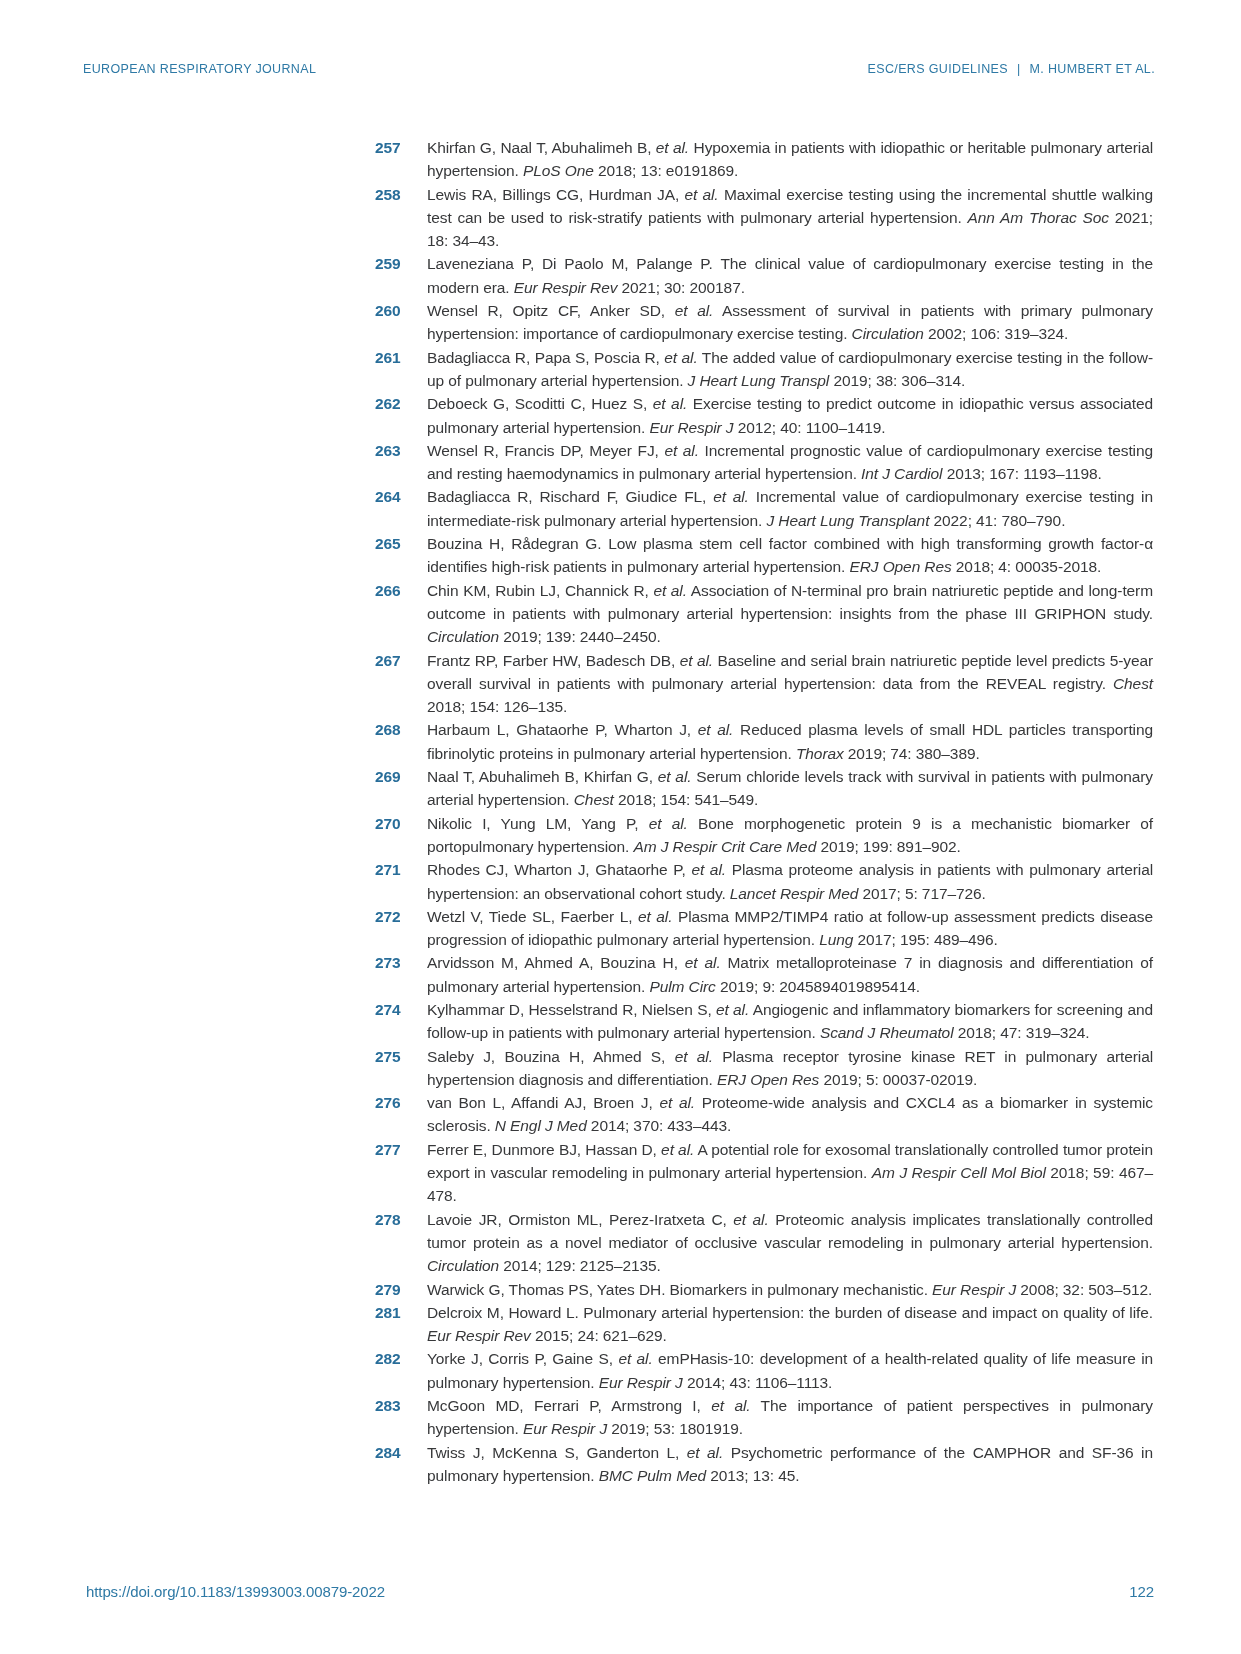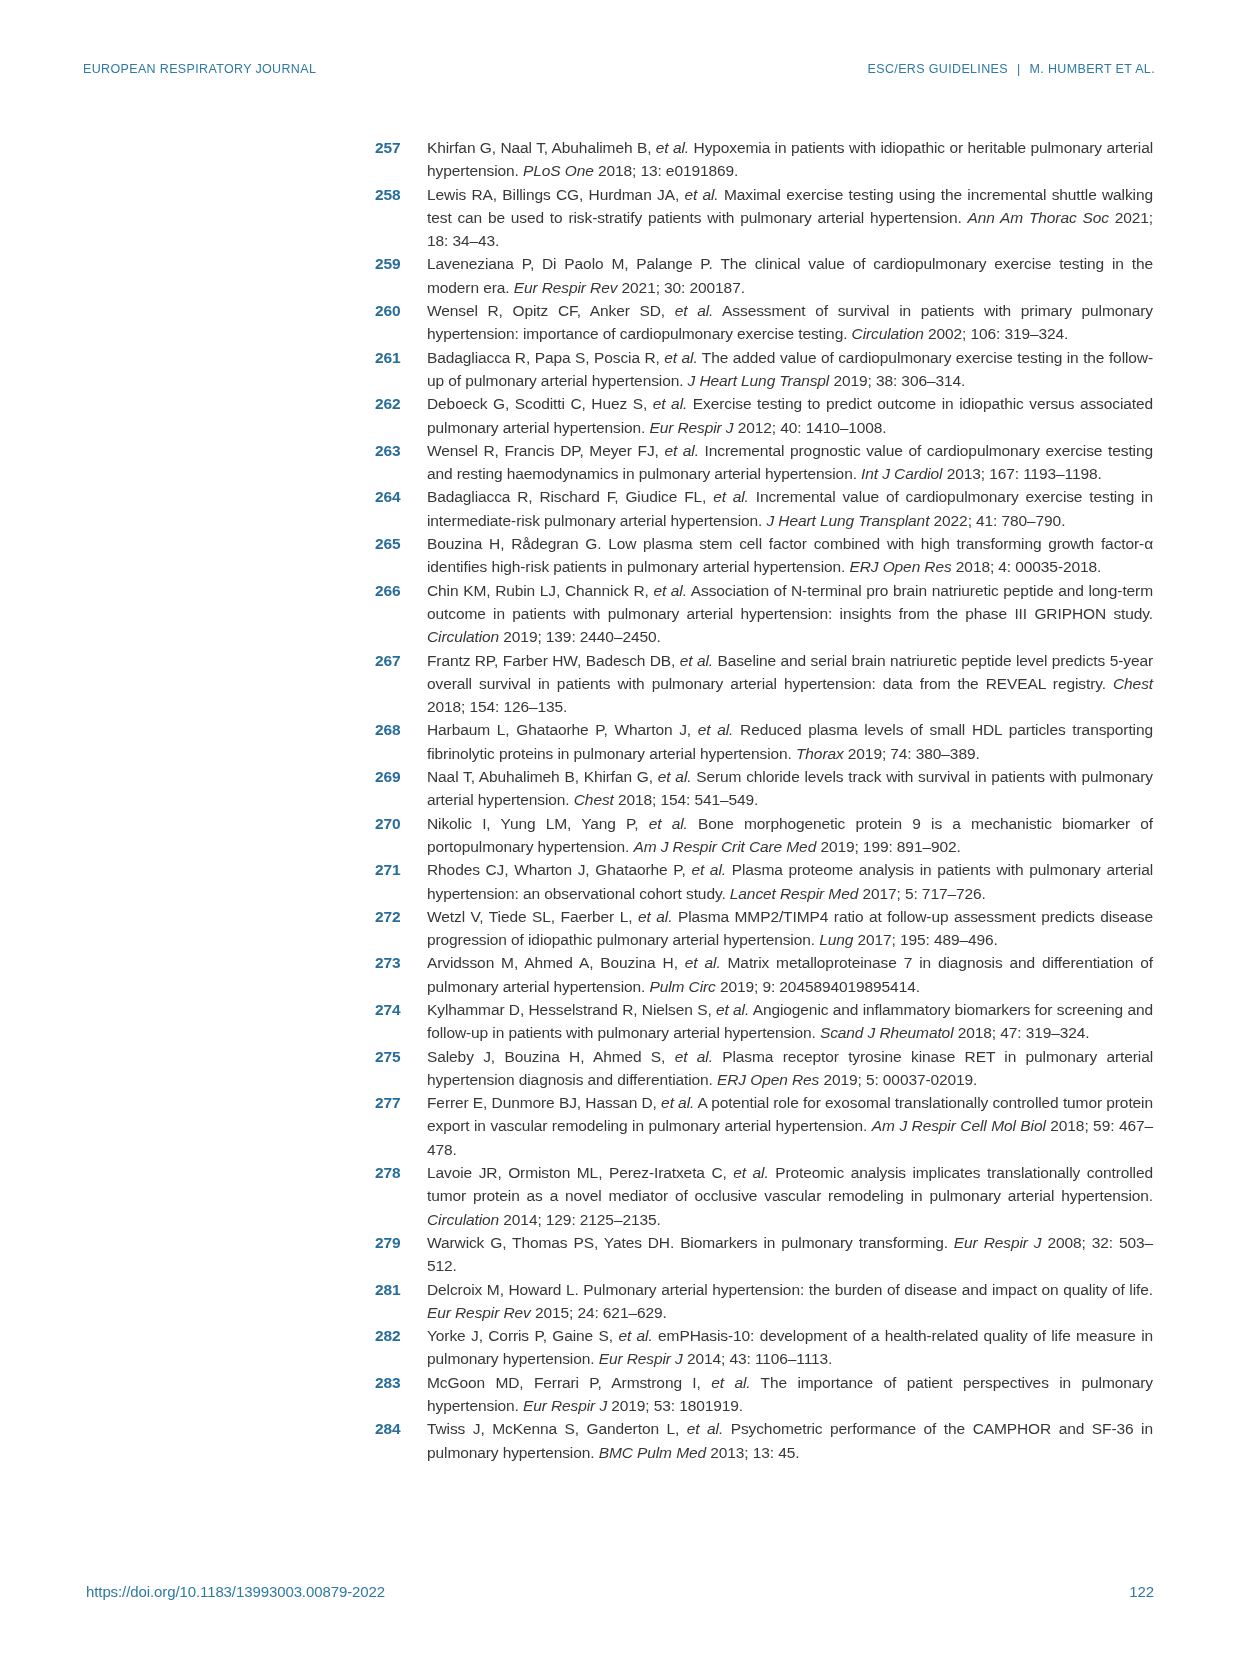--- a/index.html
+++ b/index.html
@@ -82,21 +82,21 @@
       <div class="ref">
         <span class="ref-num">260</span>
         <p class="ref-text"><span>Wensel R, Opitz CF, Anker SD, </span><i>et al.</i><span> Assessment of survival in patients with primary pulmonary hypertension: importance of cardiopulmonary exercise testing. </span><i>Circulation</i><span> 2002; 106: 319–324.</span></p>
       </div>
       <div class="ref">
         <span class="ref-num">261</span>
         <p class="ref-text"><span>Badagliacca R, Papa S, Poscia R, </span><i>et al.</i><span> The added value of cardiopulmonary exercise testing in the follow-up of pulmonary arterial hypertension. </span><i>J Heart Lung Transpl</i><span> 2019; 38: 306–314.</span></p>
       </div>
       <div class="ref">
         <span class="ref-num">262</span>
-        <p class="ref-text"><span>Deboeck G, Scoditti C, Huez S, </span><i>et al.</i><span> Exercise testing to predict outcome in idiopathic versus associated pulmonary arterial hypertension. </span><i>Eur Respir J</i><span> 2012; 40: 1410–1008.</span></p>
+        <p class="ref-text"><span>Deboeck G, Scoditti C, Huez S, </span><i>et al.</i><span> Exercise testing to predict outcome in idiopathic versus associated pulmonary arterial hypertension. </span><i>Eur Respir J</i><span> 2012; 40: 1100–1419.</span></p>
       </div>
       <div class="ref">
         <span class="ref-num">263</span>
         <p class="ref-text"><span>Wensel R, Francis DP, Meyer FJ, </span><i>et al.</i><span> Incremental prognostic value of cardiopulmonary exercise testing and resting haemodynamics in pulmonary arterial hypertension. </span><i>Int J Cardiol</i><span> 2013; 167: 1193–1198.</span></p>
       </div>
       <div class="ref">
         <span class="ref-num">264</span>
         <p class="ref-text"><span>Badagliacca R, Rischard F, Giudice FL, </span><i>et al.</i><span> Incremental value of cardiopulmonary exercise testing in intermediate-risk pulmonary arterial hypertension. </span><i>J Heart Lung Transplant</i><span> 2022; 41: 780–790.</span></p>
       </div>
       <div class="ref">
@@ -137,30 +137,34 @@
       </div>
       <div class="ref">
         <span class="ref-num">274</span>
         <p class="ref-text"><span>Kylhammar D, Hesselstrand R, Nielsen S, </span><i>et al.</i><span> Angiogenic and inflammatory biomarkers for screening and follow-up in patients with pulmonary arterial hypertension. </span><i>Scand J Rheumatol</i><span> 2018; 47: 319–324.</span></p>
       </div>
       <div class="ref">
         <span class="ref-num">275</span>
         <p class="ref-text"><span>Saleby J, Bouzina H, Ahmed S, </span><i>et al.</i><span> Plasma receptor tyrosine kinase RET in pulmonary arterial hypertension diagnosis and differentiation. </span><i>ERJ Open Res</i><span> 2019; 5: 00037-02019.</span></p>
       </div>
       <div class="ref">
+        <span class="ref-num">276</span>
+        <p class="ref-text"><span>van Bon L, Affandi AJ, Broen J, </span><i>et al.</i><span> Proteome-wide analysis and CXCL4 as a biomarker in systemic sclerosis. </span><i>N Engl J Med</i><span> 2014; 370: 433–443.</span></p>
+      </div>
+      <div class="ref">
         <span class="ref-num">277</span>
         <p class="ref-text"><span>Ferrer E, Dunmore BJ, Hassan D, </span><i>et al.</i><span> A potential role for exosomal translationally controlled tumor protein export in vascular remodeling in pulmonary arterial hypertension. </span><i>Am J Respir Cell Mol Biol</i><span> 2018; 59: 467–478.</span></p>
       </div>
       <div class="ref">
         <span class="ref-num">278</span>
         <p class="ref-text"><span>Lavoie JR, Ormiston ML, Perez-Iratxeta C, </span><i>et al.</i><span> Proteomic analysis implicates translationally controlled tumor protein as a novel mediator of occlusive vascular remodeling in pulmonary arterial hypertension. </span><i>Circulation</i><span> 2014; 129: 2125–2135.</span></p>
       </div>
       <div class="ref">
         <span class="ref-num">279</span>
-        <p class="ref-text"><span>Warwick G, Thomas PS, Yates DH. Biomarkers in pulmonary transforming. </span><i>Eur Respir J</i><span> 2008; 32: 503–512.</span></p>
+        <p class="ref-text"><span>Warwick G, Thomas PS, Yates DH. Biomarkers in pulmonary mechanistic. </span><i>Eur Respir J</i><span> 2008; 32: 503–512.</span></p>
       </div>
       <div class="ref">
         <span class="ref-num">281</span>
         <p class="ref-text"><span>Delcroix M, Howard L. Pulmonary arterial hypertension: the burden of disease and impact on quality of life. </span><i>Eur Respir Rev</i><span> 2015; 24: 621–629.</span></p>
       </div>
       <div class="ref">
         <span class="ref-num">282</span>
         <p class="ref-text"><span>Yorke J, Corris P, Gaine S, </span><i>et al.</i><span> emPHasis-10: development of a health-related quality of life measure in pulmonary hypertension. </span><i>Eur Respir J</i><span> 2014; 43: 1106–1113.</span></p>
       </div>
       <div class="ref">

